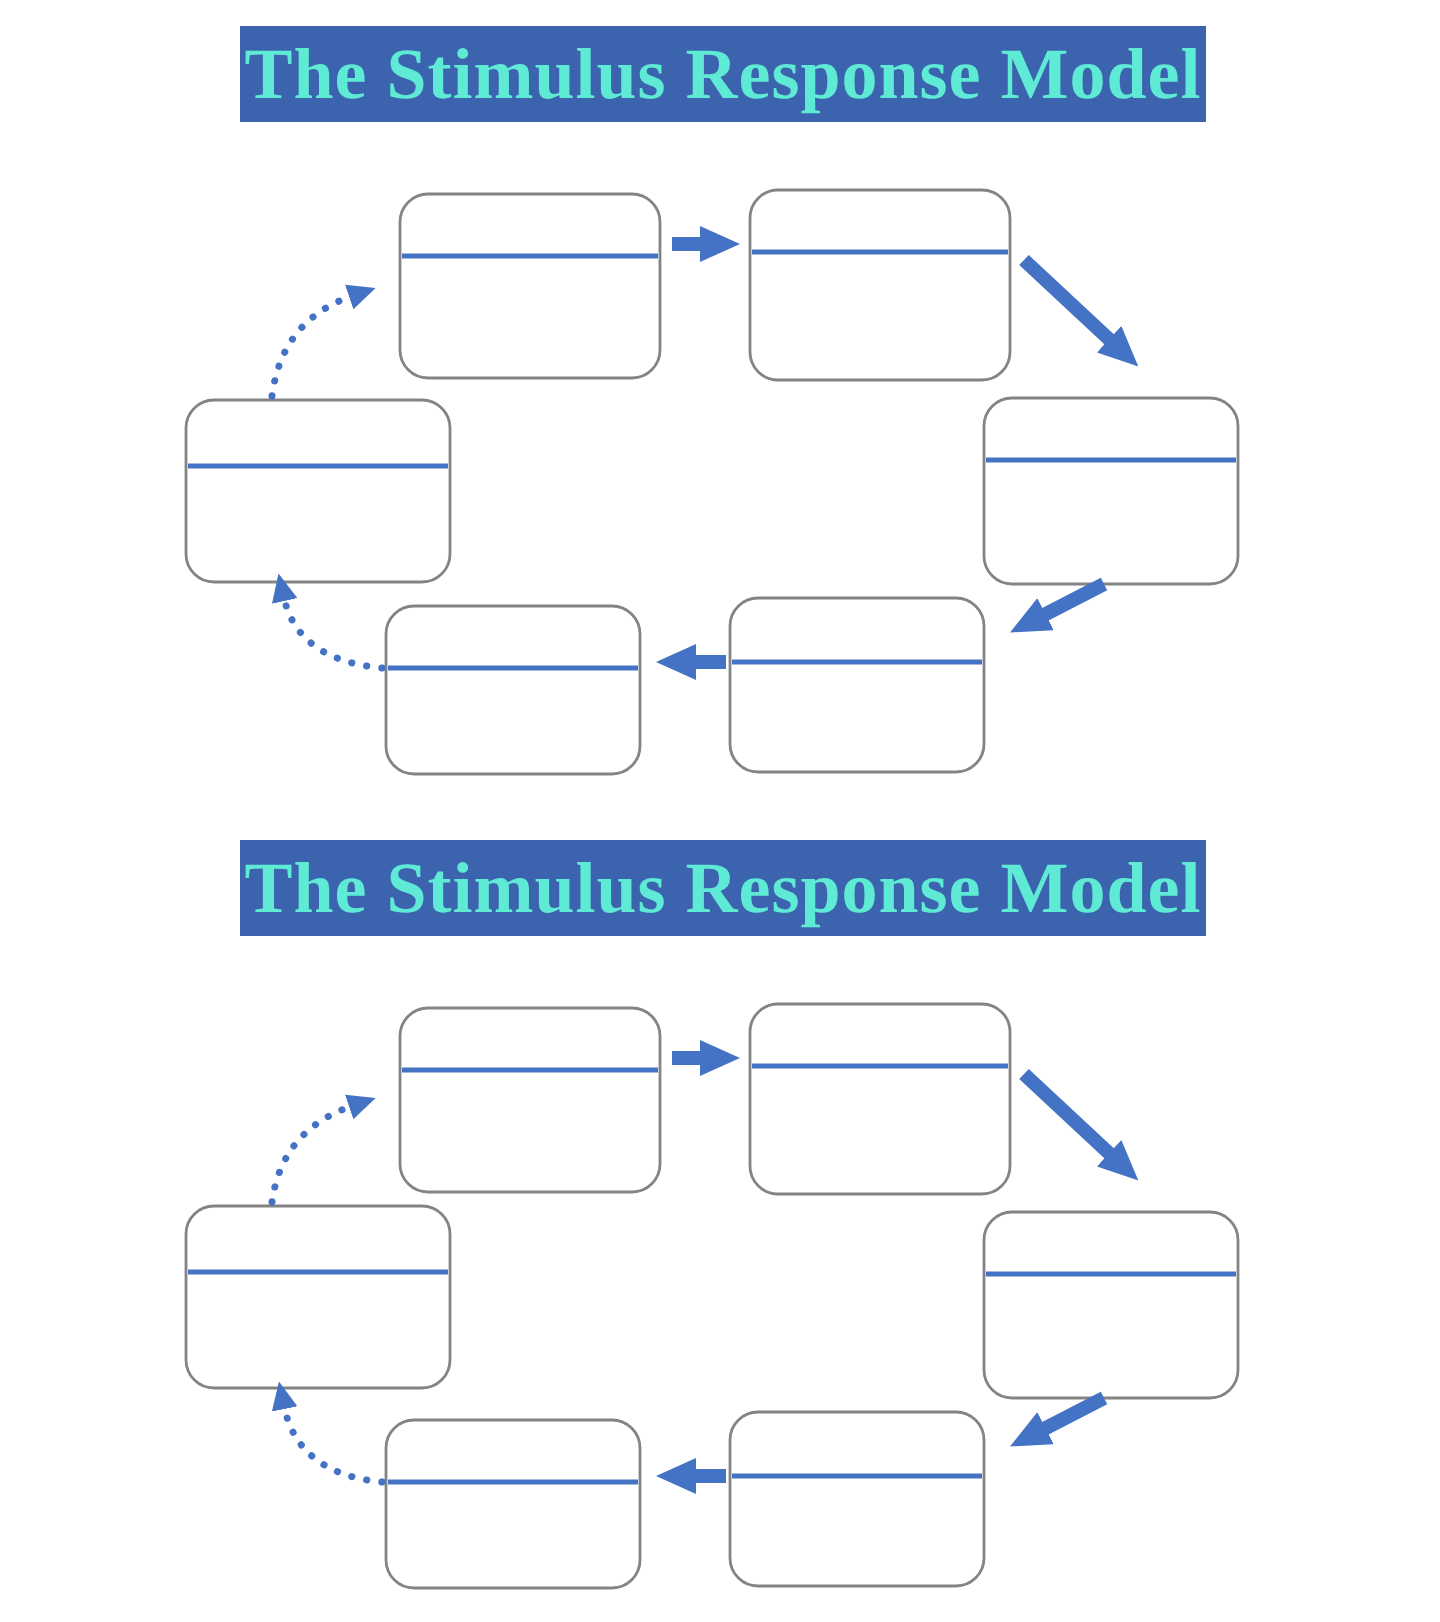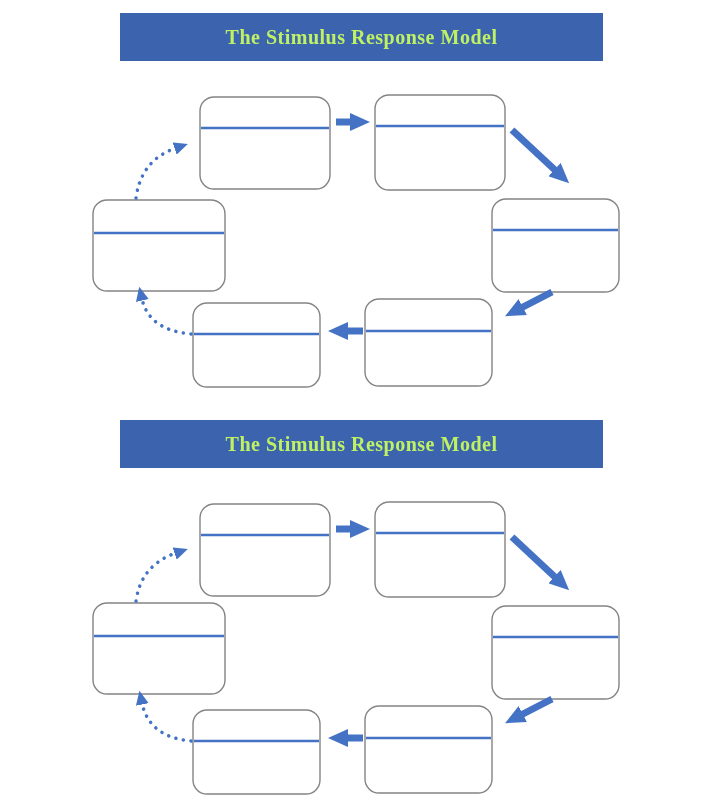--- a/index.html
+++ b/index.html
@@ -1,21 +1,21 @@
 <!DOCTYPE html>
 <html><head>
 <meta charset="utf-8">
 <style>
   html,body{margin:0;padding:0;background:#ffffff;}
   .page{position:relative;width:720px;height:811px;background:#ffffff;overflow:hidden;
         font-family:"Liberation Serif",serif;}
   .diagram{position:absolute;left:0;width:720px;height:400px;}
   .banner{position:absolute;left:120px;top:13px;width:483px;height:48px;background:#3c63ad;
           display:flex;align-items:center;justify-content:center;}
-  .banner-text{color:#bef264;font-weight:bold;font-size:20px;letter-spacing:0.5px;
+  .banner-text{color:#5eead4;font-weight:bold;font-size:36px;letter-spacing:0.5px;
                font-family:"Liberation Serif",serif;white-space:nowrap;}
   .canvas{position:absolute;left:0;top:0;width:720px;height:400px;}
   .node-rect{fill:#ffffff;stroke:#848484;stroke-width:1.4;}
   .node-line{stroke:#4472c4;stroke-width:2.6;}
   .solid-arrow{stroke:#4472c4;stroke-width:7;}
   .dotted-arrow{stroke:#4472c4;stroke-width:3.5;fill:none;
                 stroke-dasharray:0.1 7.5;stroke-linecap:round;}
 </style>
 </head>
 <body>

